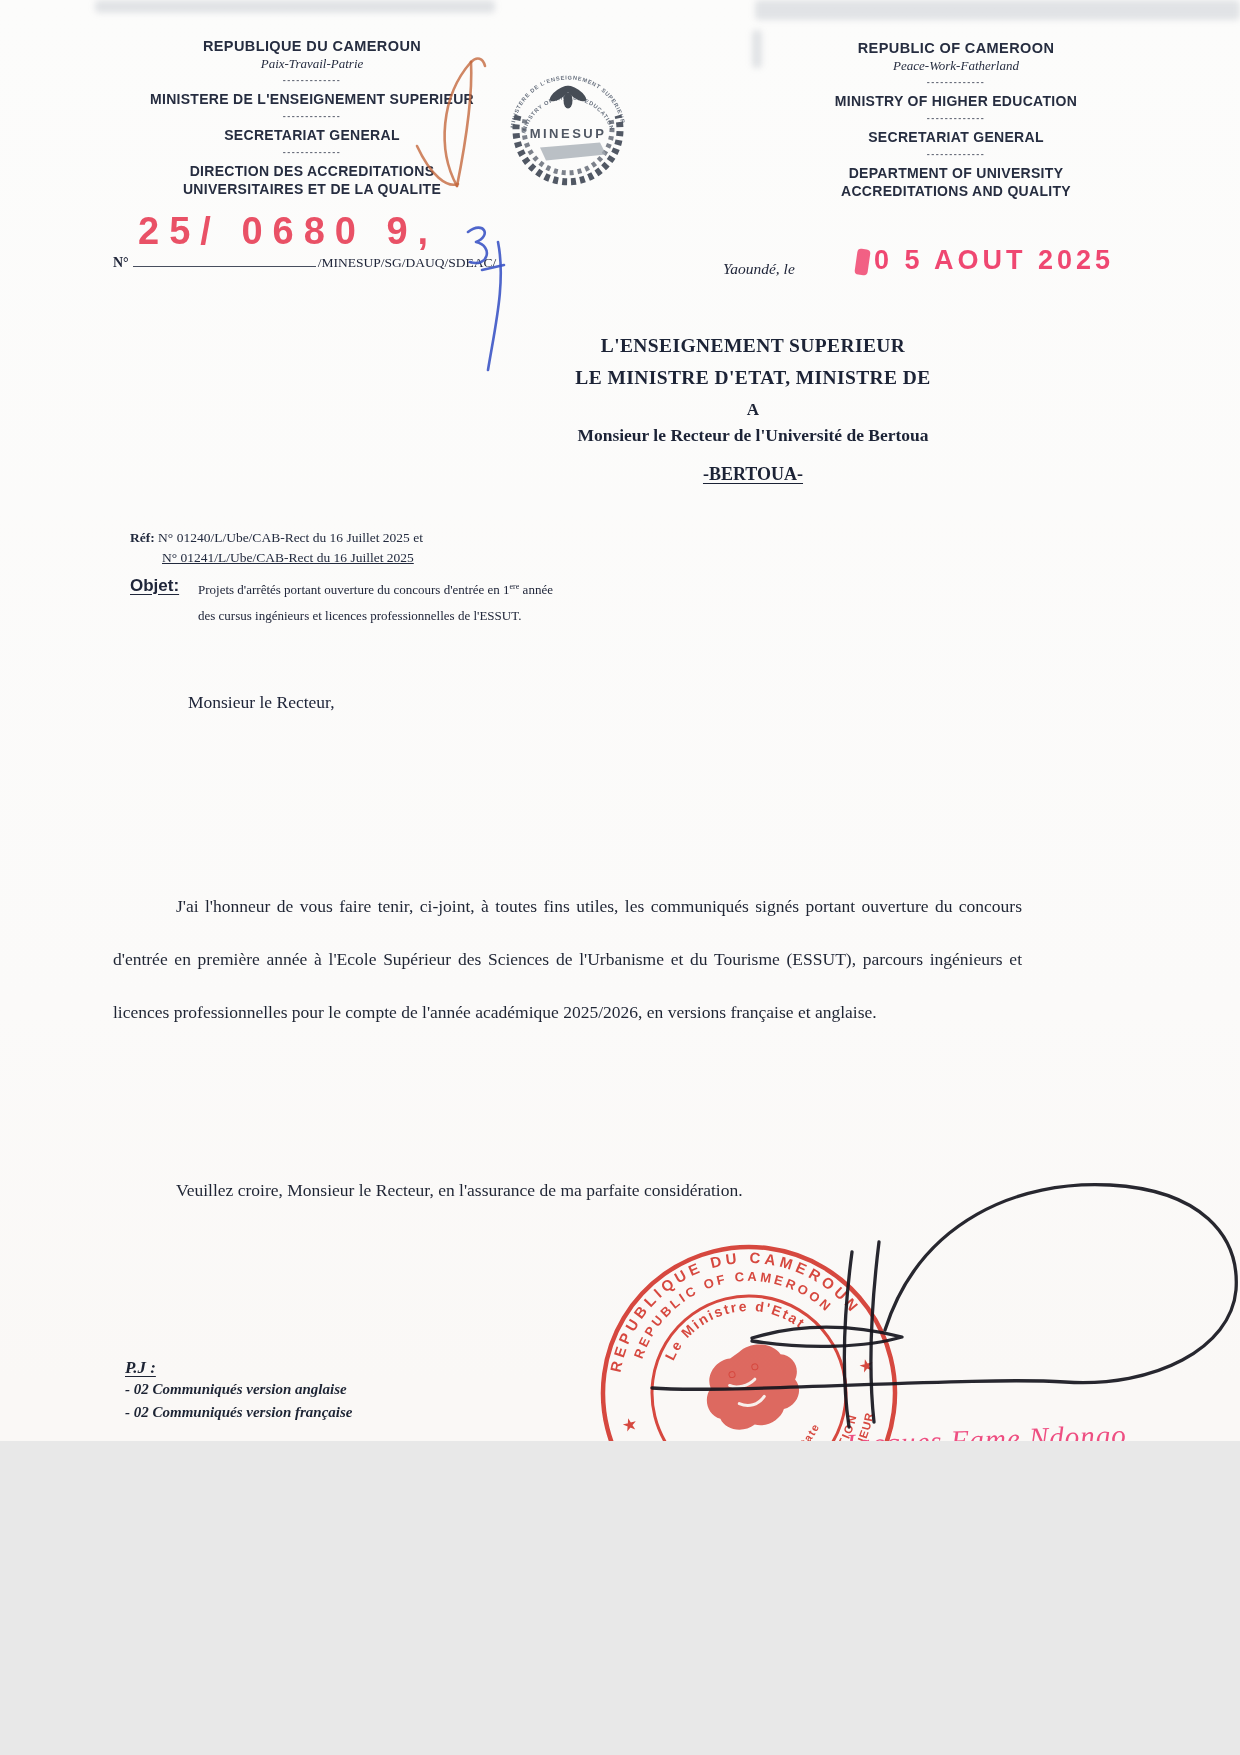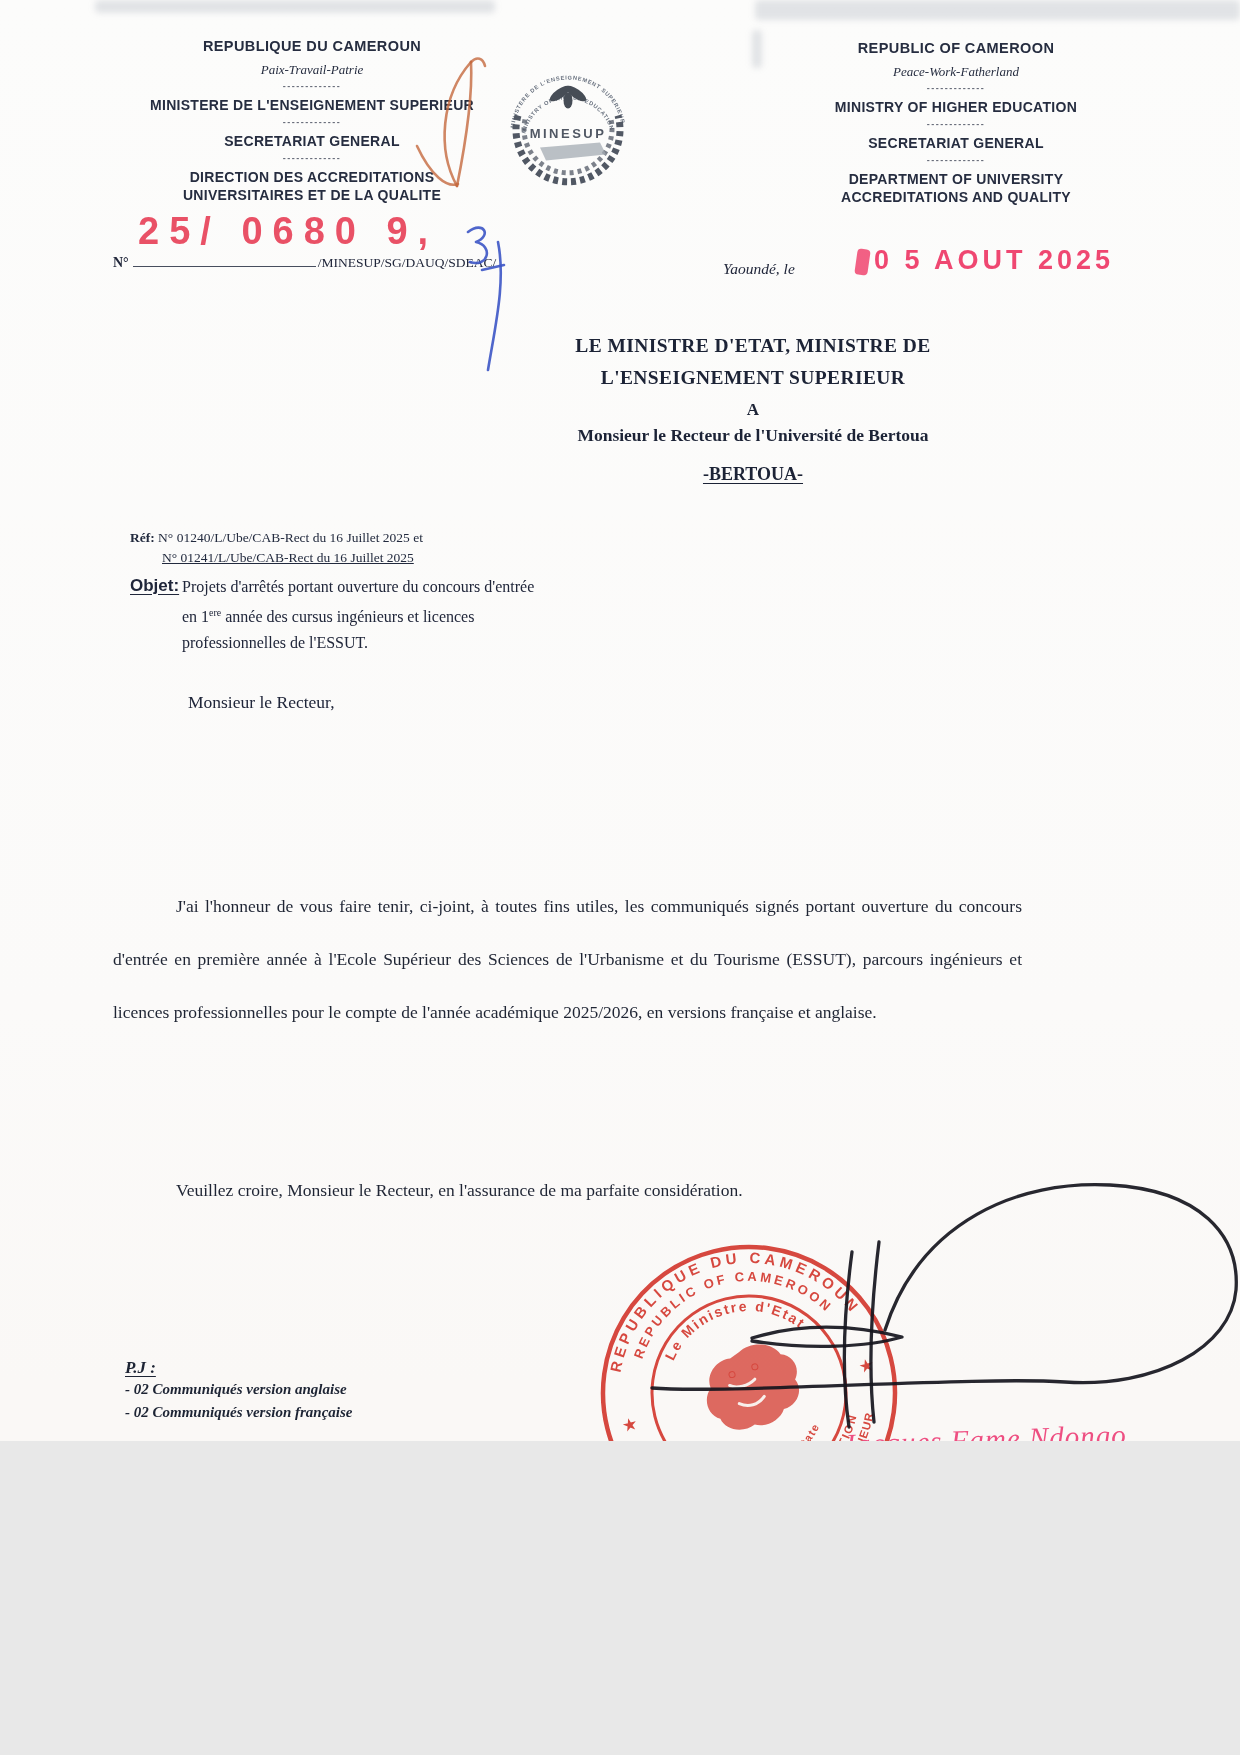--- a/index.html
+++ b/index.html
@@ -11,21 +11,21 @@
   .pink-edge{position:absolute;left:0;top:1684px;width:1240px;height:19px;
              background:linear-gradient(90deg,#f5dcdf 0%,#eec3cb 35%,#e9b4c0 70%,#f2d3d8 100%);opacity:.9;}
   .footer-band{position:absolute;left:0;top:1703px;width:1240px;height:52px;background:#ffffff;}
   .footer-text{position:absolute;right:22px;top:12px;font-family:Liberation Sans, sans-serif;
                font-size:23px;color:#2e2e2e;}
   
   .hdr{position:absolute;text-align:center;font-family:"Liberation Sans",sans-serif;color:#262d40;}
   .hdr-left{left:128px;top:38px;width:368px;}
   .hdr-right{left:742px;top:40px;width:428px;}
   .hdr .country{font-weight:bold;font-size:14.5px;letter-spacing:.4px;}
-  .hdr .motto{font-family:"Liberation Serif",serif;font-style:italic;font-size:13px;margin-top:8px;}
+  .hdr .motto{font-family:"Liberation Serif",serif;font-style:italic;font-size:13px;margin-top:2px;}
   .hdr .sep{font-size:9px;font-weight:bold;letter-spacing:1.5px;opacity:.7;margin-top:3px;line-height:10px;}
   .hdr .line{font-weight:bold;font-size:14px;letter-spacing:.3px;margin-top:5px;line-height:18px;}
   
   .minesup{position:absolute;left:498px;top:53px;width:140px;height:145px;opacity:.88;}
   .minesup .laurel{fill:none;stroke:#3a4250;stroke-width:7;stroke-dasharray:5 4;}
   .minesup .laurel2{fill:none;stroke:#3a4250;stroke-width:5;stroke-dasharray:4 4;opacity:.75;}
   .minesup .mt{font-family:"Liberation Sans",sans-serif;font-size:5.6px;font-weight:bold;
                fill:#535d6d;letter-spacing:.8px;}
   .minesup .mname{font-family:"Liberation Sans",sans-serif;font-size:13px;font-weight:bold;
                   fill:#39414f;letter-spacing:2.5px;}
@@ -49,21 +49,21 @@
   .addr-rect{font-weight:bold;font-size:17.5px;margin-top:5px;}
   .addr-city{display:inline-block;font-weight:bold;font-size:18px;margin-top:18px;
              text-decoration:underline;text-underline-offset:3px;}
   
   .refs{position:absolute;left:130px;top:528px;font-size:13.5px;line-height:20px;color:#222a3e;}
   .refs .lbl{font-weight:bold;}
   .refs .l2{margin-left:32px;text-decoration:underline;}
   .subject{position:absolute;left:130px;top:574px;}
   .subject .lbl{position:absolute;left:0;top:2px;font-family:"Liberation Sans",sans-serif;
                 font-weight:bold;font-size:17px;text-decoration:underline;text-underline-offset:3px;}
-  .subject .txt{position:absolute;left:52px;top:0;width:356px;font-size:16px;line-height:26px;}
+  .subject .txt{position:absolute;left:68px;top:0;width:356px;font-size:13px;line-height:26px;}
   .subject sup{font-size:.62em;}
   
   .salutation{position:absolute;left:188px;top:692px;font-size:17.5px;}
   .para{position:absolute;left:113px;width:909px;font-size:17.5px;line-height:53px;
         text-align:justify;text-indent:63px;color:#1f2534;}
   .para1{top:862px;}
   .para2{top:1146px;}
   
   .pj{position:absolute;left:125px;top:1358px;color:#1d2434;}
   .pj .lbl{font-weight:bold;font-style:italic;font-size:17px;text-decoration:underline;
@@ -158,22 +158,22 @@
   </svg>
 
   <svg class="pen pen-orange" style="left:395px;top:48px;" width="125" height="155" viewBox="0 0 125 155">
     <path d="M 76,14 C 46,48 42,102 62,138"></path>
     <path d="M 62,138 C 70,98 78,52 76,14"></path>
     <path d="M 22,98 C 36,128 52,140 63,136"></path>
     <path d="M 76,14 C 82,8 88,10 90,18"></path>
   </svg>
 
   <div class="addressee">
+    <div class="addr1">L'ENSEIGNEMENT SUPERIEUR</div>
     <div class="addr1">LE MINISTRE D'ETAT, MINISTRE DE</div>
-    <div class="addr1">L'ENSEIGNEMENT SUPERIEUR</div>
     <div class="addr-a">A</div>
     <div class="addr-rect">Monsieur le Recteur de l'Université de Bertoua</div>
     <div><span class="addr-city">-BERTOUA-</span></div>
   </div>
 
   <div class="refs">
     <div><span class="lbl">Réf:</span> <span>N° 01240/L/Ube/CAB-Rect du 16 Juillet 2025 et</span></div>
     <div class="l2">N° 01241/L/Ube/CAB-Rect du 16 Juillet 2025</div>
   </div>
 

